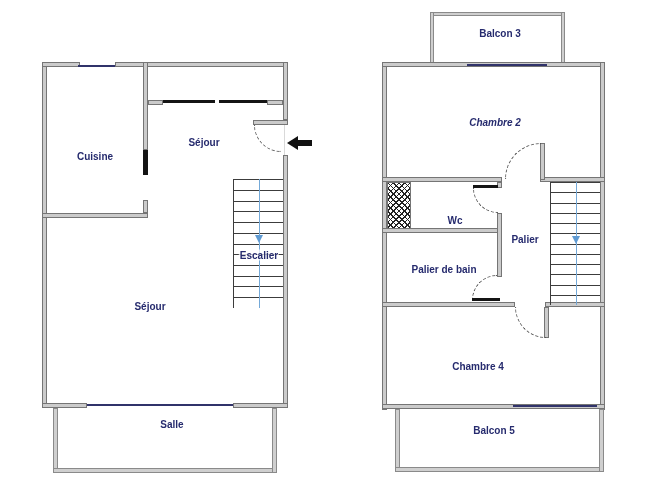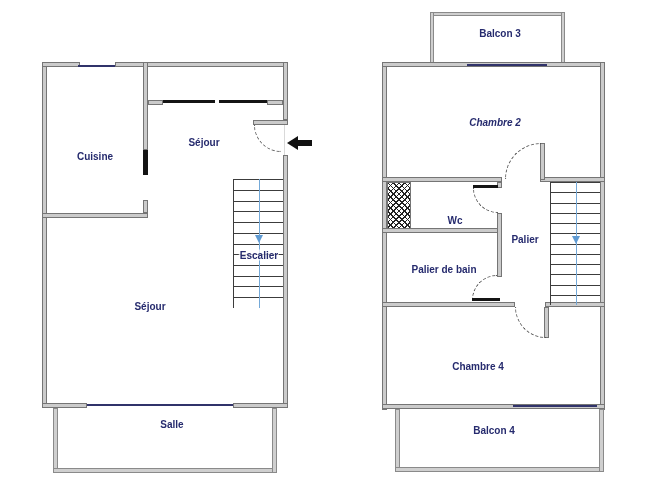--- a/index.html
+++ b/index.html
@@ -123,16 +123,16 @@
     <div class="wt" style="left:395px;top:409px;width:5px;height:63px;"></div>
     <div class="wt" style="left:395px;top:467px;width:209px;height:5px;"></div>
     <div class="wt" style="left:599px;top:409px;width:5px;height:63px;"></div>
 
     <span class="lbl" style="left:500px;top:33px;">Balcon 3</span>
     <span class="lbl" style="left:495px;top:122px;font-style:italic;">Chambre 2</span>
     <span class="lbl" style="left:455px;top:220px;">Wc</span>
     <span class="lbl" style="left:525px;top:239px;">Palier</span>
     <span class="lbl" style="left:444px;top:269px;">Palier de bain</span>
     <span class="lbl" style="left:478px;top:366px;">Chambre 4</span>
-    <span class="lbl" style="left:494px;top:430px;">Balcon 4</span>
+    <span class="lbl" style="left:494px;top:430px;">Balcon 5</span>
   </div>
 
 </div>
 
 </body></html>

